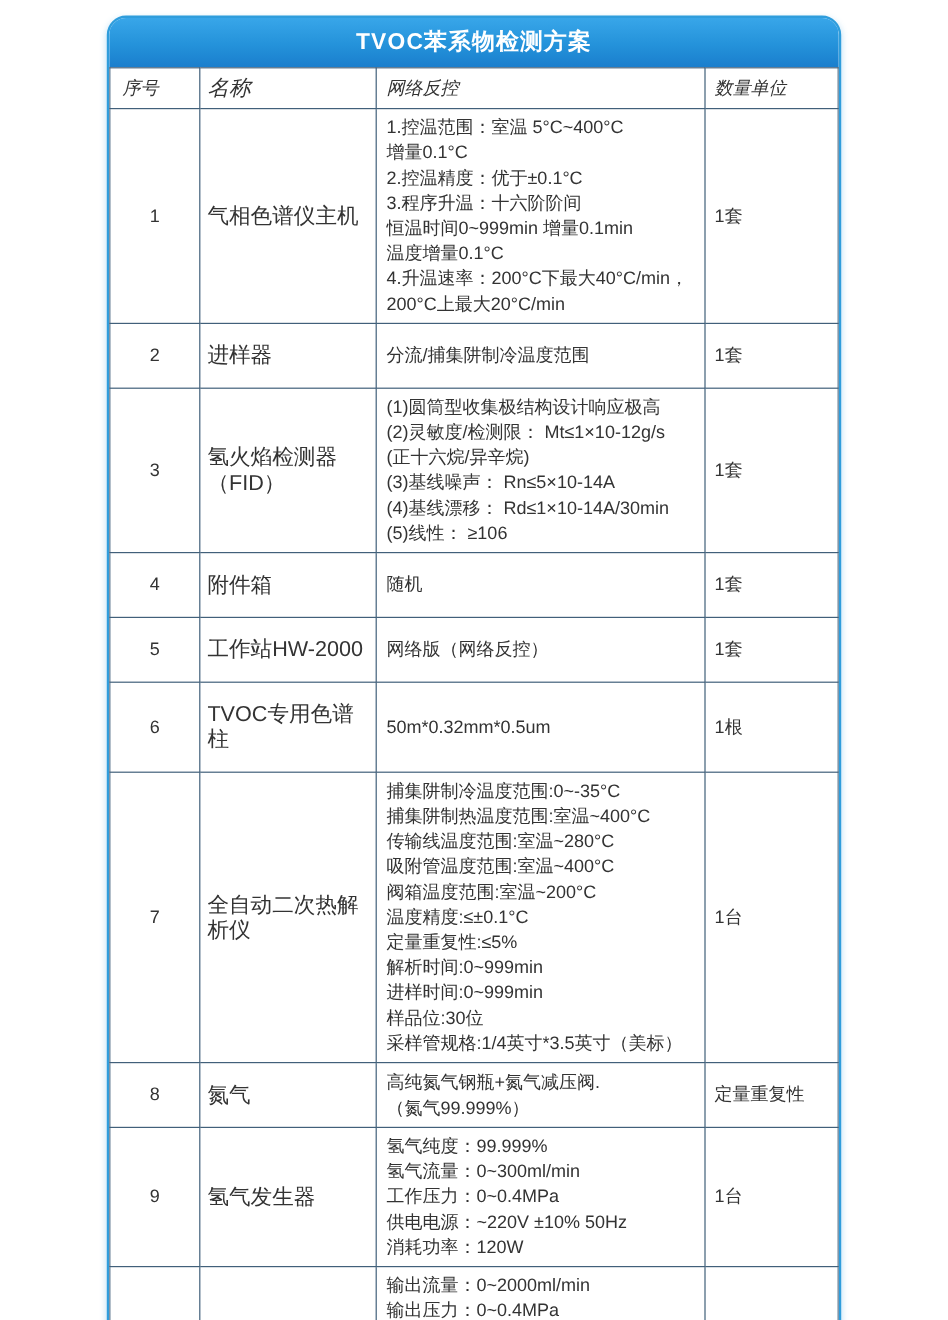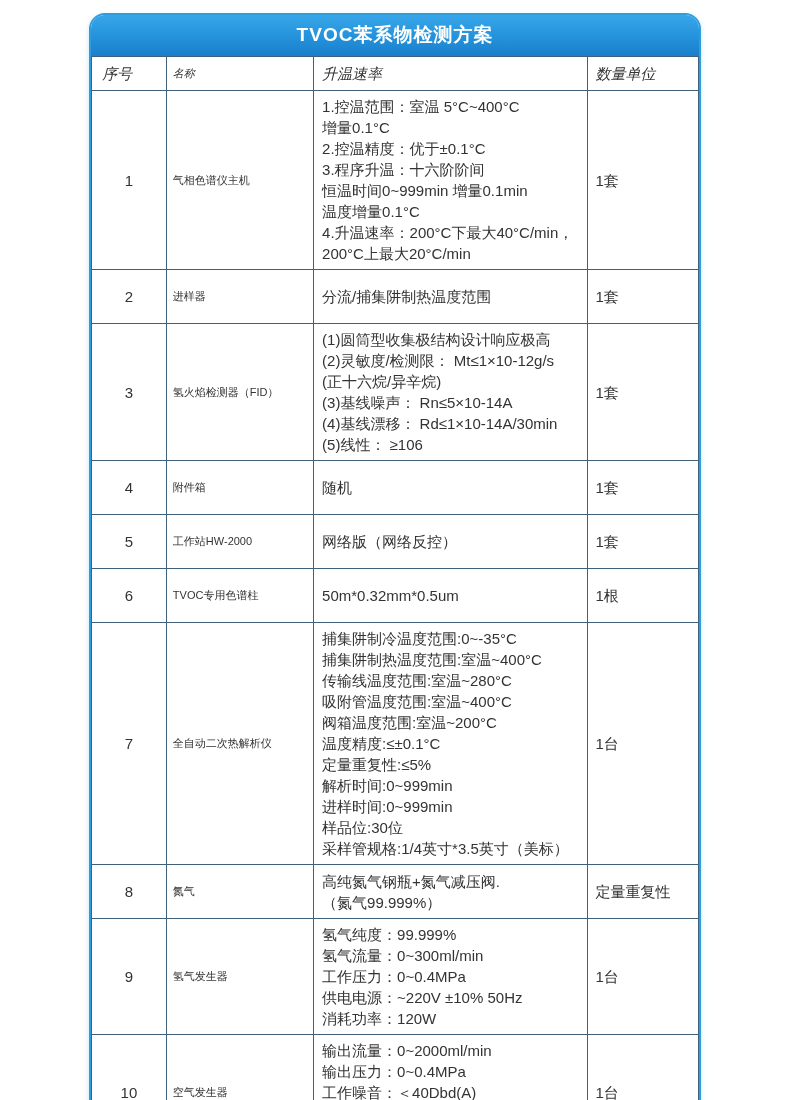--- a/index.html
+++ b/index.html
@@ -42,58 +42,58 @@
   th,td{
     border:1.6px solid #41607a;
     padding:16px 8px;
     vertical-align:middle;
     text-align:left;
     font-weight:normal;
     line-height:21px;
   }
   thead th{padding:6px 8px;font-style:italic;}
   .c-no{width:10.5%;text-align:center;}
-  .c-name{width:25%;font-size:11px;padding-left:6px;padding-right:4px;}
+  .c-name{width:25%;font-size:18px;padding-left:6px;padding-right:4px;}
   .c-spec{width:47%;white-space:pre-line;padding-top:5px;padding-bottom:5px;}
   .c-qty{width:17.5%;}
   thead .c-no{text-align:left;padding-left:10px;}
 </style>
 </head>
 <body>
 
 <div class="page">
   <div class="card">
     <div class="card-title">TVOC苯系物检测方案</div>
     <table>
       <thead>
         <tr>
           <th class="c-no">序号</th>
           <th class="c-name">名称</th>
-          <th class="c-spec">升温速率</th>
+          <th class="c-spec">网络反控</th>
           <th class="c-qty">数量单位</th>
         </tr>
       </thead>
       <tbody>
         <tr>
           <td class="c-no">1</td>
           <td class="c-name">气相色谱仪主机</td>
           <td class="c-spec">1.控温范围：室温 5°C~400°C
 增量0.1°C
 2.控温精度：优于±0.1°C
 3.程序升温：十六阶阶间
 恒温时间0~999min 增量0.1min
 温度增量0.1°C
 4.升温速率：200°C下最大40°C/min，
 200°C上最大20°C/min</td>
           <td class="c-qty">1套</td>
         </tr>
         <tr>
           <td class="c-no">2</td>
           <td class="c-name">进样器</td>
-          <td class="c-spec">分流/捕集阱制热温度范围</td>
+          <td class="c-spec">分流/捕集阱制冷温度范围</td>
           <td class="c-qty">1套</td>
         </tr>
         <tr>
           <td class="c-no">3</td>
           <td class="c-name">氢火焰检测器（FID）</td>
           <td class="c-spec">(1)圆筒型收集极结构设计响应极高
 (2)灵敏度/检测限： Mt≤1×10-12g/s
 (正十六烷/异辛烷)
 (3)基线噪声： Rn≤5×10-14A
 (4)基线漂移： Rd≤1×10-14A/30min

